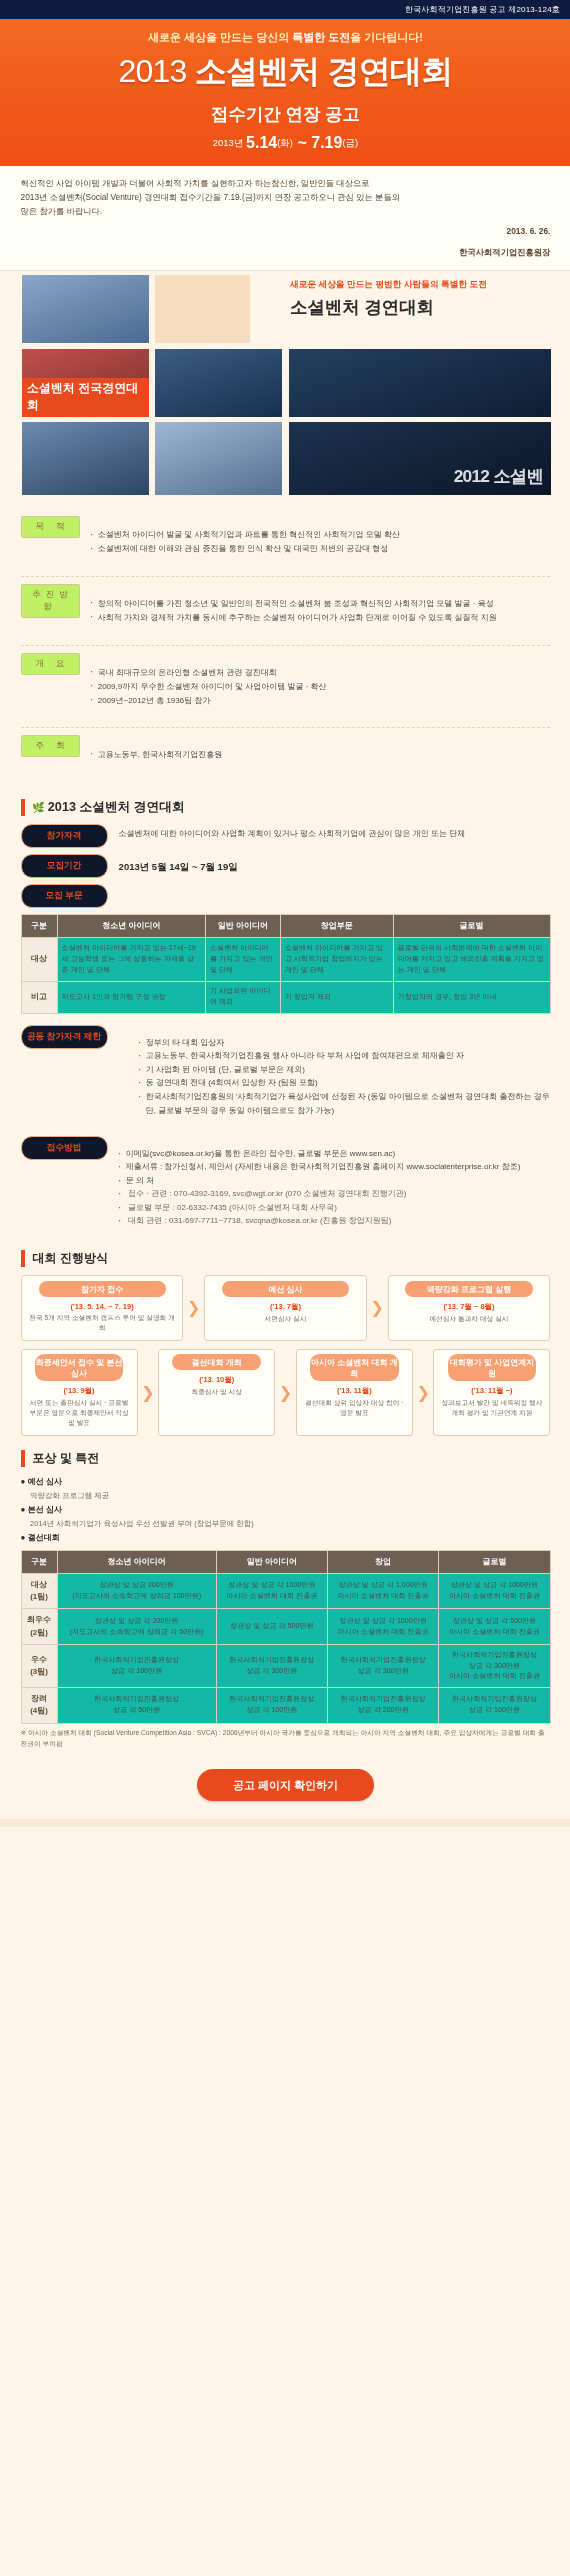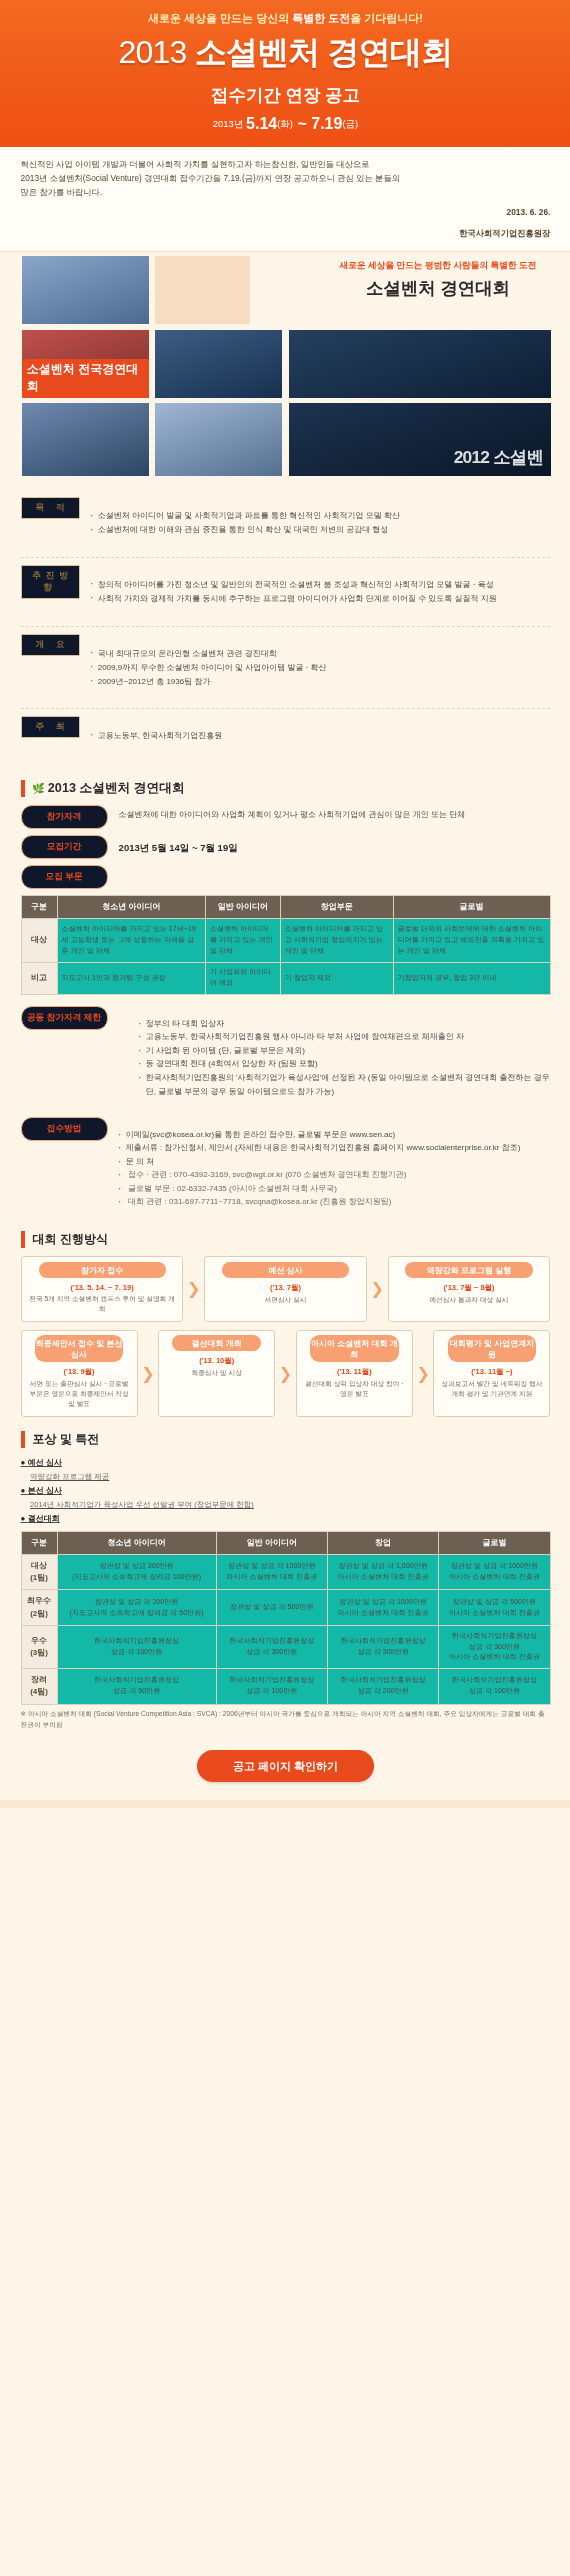--- a/index.html
+++ b/index.html
@@ -79,35 +79,35 @@
   .p5 { left: 22px; top: 151px; width: 127px; height: 73px; background:
         linear-gradient(160deg,#6f8ab0,#2c4563); }
   .p6 { left: 155px; top: 151px; width: 127px; height: 73px; background:
         linear-gradient(160deg,#9fb7d4,#556f8f); }
   .p7 { left: 289px; top: 78px; width: 262px; height: 68px; background:
         linear-gradient(160deg,#24405f,#0d1e33); }
   .p8 { left: 289px; top: 151px; width: 262px; height: 73px; background:
         linear-gradient(160deg,#1d3350,#0a1626); }
   .p8 .bigtext { position:absolute; right:8px; bottom:6.3px; color:#ffffff; opacity:.85;
         font-size:17.4px; font-weight:bold; letter-spacing:-0.8px;}
-  .sideCopy { position:absolute; left:307px; top: 8px; width: 262px; text-align:center; }
+  .sideCopy { position:absolute; left:290px; top: 8px; width: 262px; }
   .sideCopy .l1 { font-size: 8.7px; color:#e8491d; font-weight:bold; }
   .sideCopy .l2 { font-size: 17.4px; color:#2b2b2b; font-weight:bold; margin-top:4.8px; }
 
   
   .infoWrap { padding: 8px 20.6px 4.8px 20.6px; }
   .inforow { display: flex; align-items: flex-start; padding: 7.1px 0; border-bottom: 0.8px dashed #e3d4b8; }
   .inforow:last-child { border-bottom: none; }
   .infolabel {
     flex: 0 0 59px;
     border: 0.8px solid #d9c49a;
-    background: #0f172a;
+    background: #bef264;
     color: #8a6d3b;
     font-size: 8.7px;
-    font-weight: bold;
+    font-weight: normal;
     text-align: center;
     padding: 4px 0;
     letter-spacing: 4.8px;
     text-indent: 4.8px;
     border-radius: 1.6px;
   }
   .infobody { flex: 1 1 auto; padding-left: 11px; }
   .infobody li {
     list-style: none;
     font-size: 8px;
@@ -216,21 +216,21 @@
   }
   .flowBox .date { font-size: 7.5px; font-weight: bold; color:#e8491d; }
   .flowBox .desc { font-size: 6.7px; color: #6b6b6b; line-height: 1.5; margin-top: 2.4px; }
   .arrow {
     flex: 0 0 20.6px;
     display: flex; align-items: center; justify-content: center;
     color: #f4a26a; font-size: 16px; font-weight: bold;
   }
 
   
-  .awardList { margin: 3.2px 20.6px 4.8px 20.6px; font-size: 8px; color:#4a4a4a; line-height:1.8;text-decoration:underline;}
+  .awardList { margin: 3.2px 20.6px 4.8px 20.6px; font-size: 8px; color:#4a4a4a; line-height:1.8;}
   .awardList .h { font-weight: bold; color:#2b2b2b; }
   .awardList .sub { padding-left: 9.5px; color:#6b6b6b; font-size: 7.5px; }
   .noteList { margin: 4.8px 20.6px 8px 20.6px; font-size: 6.7px; color: #7a6a55; line-height: 1.6; }
 
   
   .ctaWrap { text-align: center; padding: 11px 0 17.4px 0; }
   .cta {
     display: inline-block;
     background: #e8491d;
     color: #fff;
@@ -242,20 +242,21 @@
     cursor: pointer;
     box-shadow: 0 1.6px 2.4px rgba(0,0,0,.15);
   }
   .footerBar { height: 8px; background: #f7e9d2; }
 </style>
 </head>
 <body>
 
 <div class="page">
 
+  <div class="topbar">한국사회적기업진흥원 공고 제2013-124호</div>
 
   <div class="hero">
     <div class="kicker">
       <span>새로운 세상을 만드는 당신의 </span><b>특별한 도전</b><span>을 기다립니다!</span>
     </div>
     <h1>
       <span class="thin">2013 </span><span>소셜벤처 경연대회</span>
     </h1>
     <h2>접수기간 연장 공고</h2>
     <div class="dates">
@@ -297,21 +298,21 @@
       <ul class="infobody">
         <li>소셜벤처 아이디어 발굴 및 사회적기업과 파트를 통한 혁신적인 사회적기업 모델 확산</li>
         <li>소셜벤처에 대한 이해와 관심 증진을 통한 인식 확산 및 대국민 저변의 공감대 형성</li>
       </ul>
     </div>
 
     <div class="inforow">
       <div class="infolabel">추진방향</div>
       <ul class="infobody">
         <li>창의적 아이디어를 가진 청소년 및 일반인의 전국적인 소셜벤처 붐 조성과 혁신적인 사회적기업 모델 발굴 · 육성</li>
-        <li>사회적 가치와 경제적 가치를 동시에 추구하는 프로그램 아이디어가 사업화 단계로 이어질 수 있도록 실질적 지원</li>
+        <li>사회적 가치와 경제적 가치를 동시에 추구하는 소셜벤처 아이디어가 사업화 단계로 이어질 수 있도록 실질적 지원</li>
       </ul>
     </div>
 
     <div class="inforow">
       <div class="infolabel">개 요</div>
       <ul class="infobody">
         <li>국내 최대규모의 온라인형 소셜벤처 관련 경진대회</li>
         <li>2009,9까지 우수한 소셜벤처 아이디어 및 사업아이템 발굴 · 확산</li>
         <li>2009년~2012년 총 1936팀 참가</li>
       </ul>

